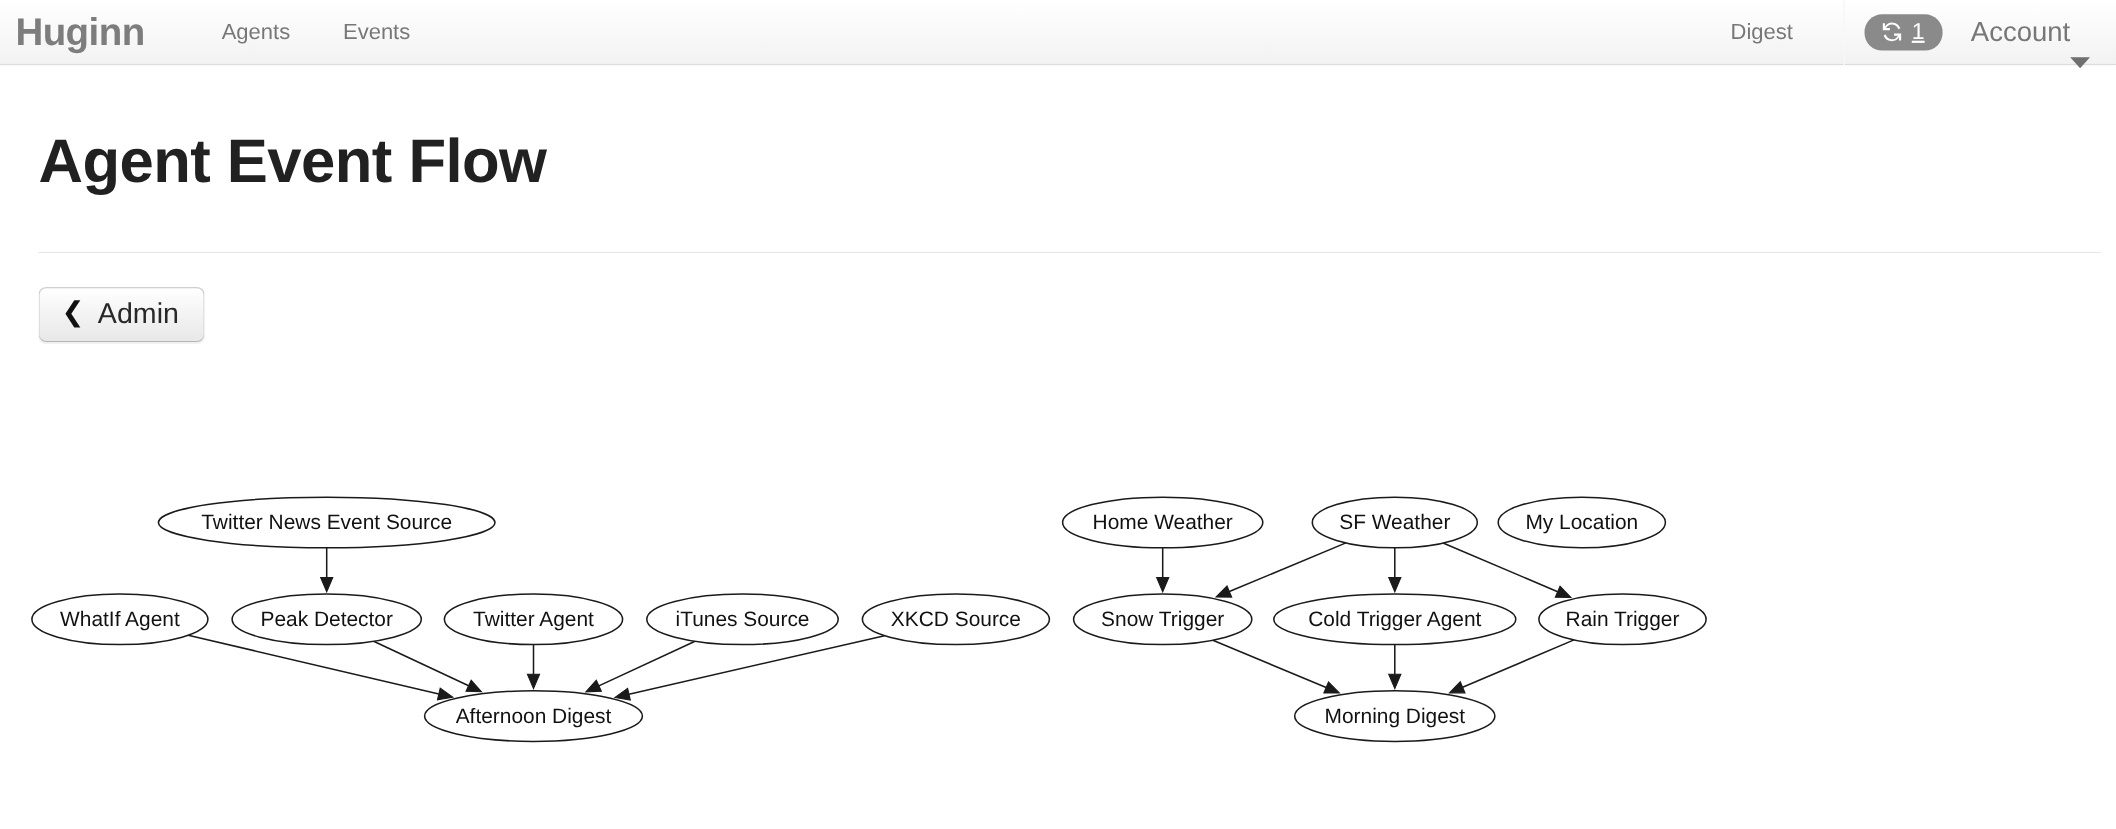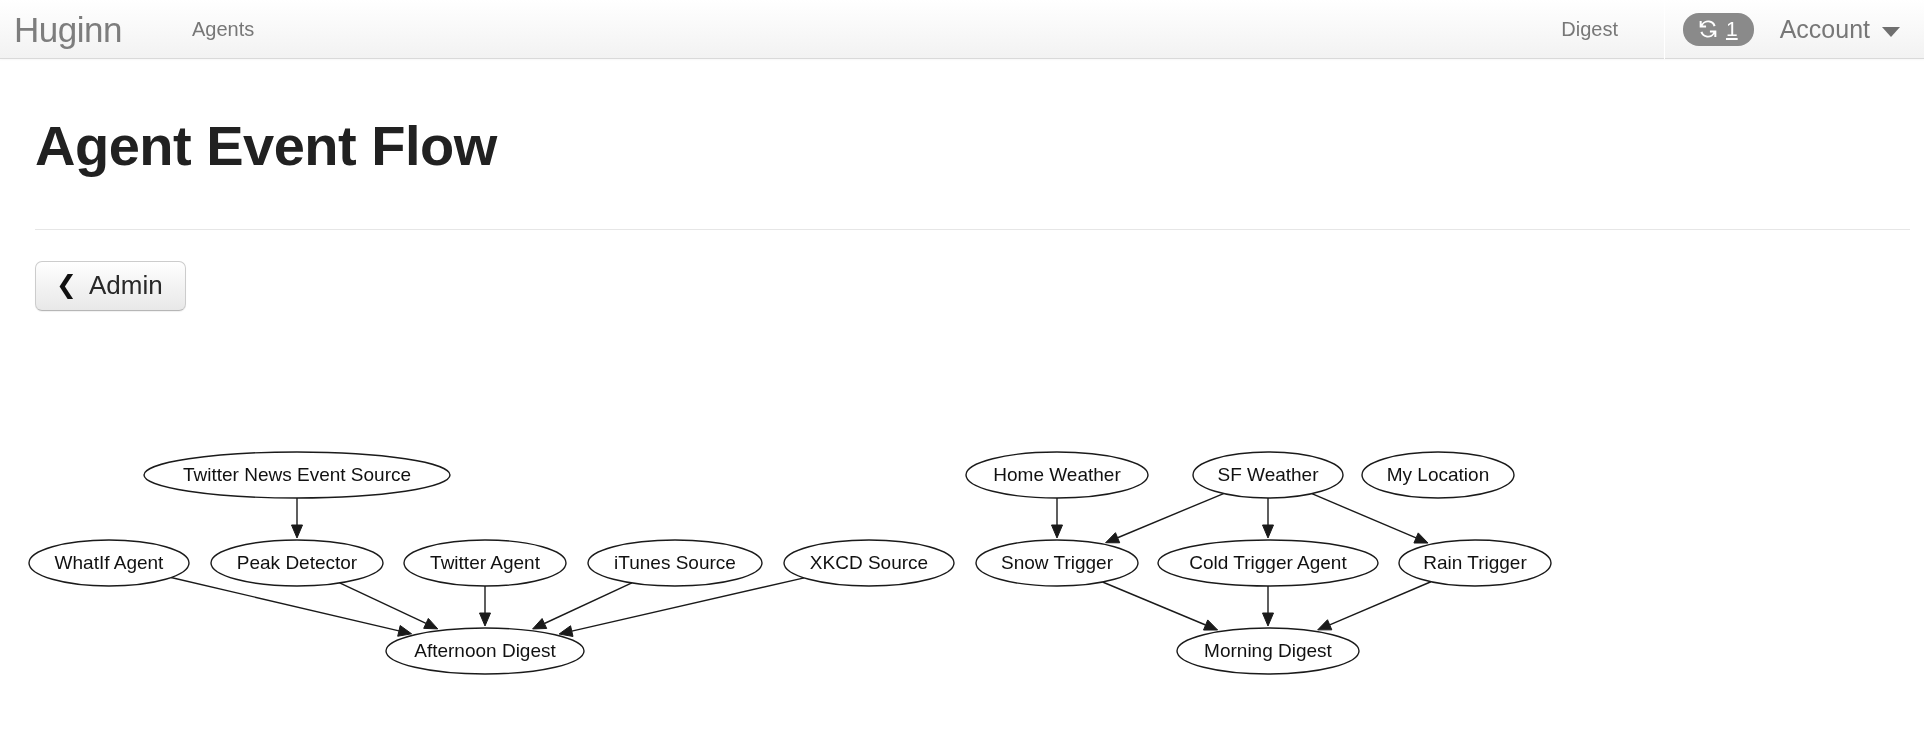--- a/index.html
+++ b/index.html
@@ -25,21 +25,21 @@
     width: 100%;
   }
   .brand {
     font-size: 35px;
     color: #7d7d7d;
     line-height: 1;
     padding: 0 0 0 14px;
     margin-right: 46px;
     letter-spacing: -0.5px;
     text-decoration: none;
-    font-weight: 400;
+    font-weight: 700;
     white-space: nowrap;
   }
   .nav-left { display: flex; align-items: center; height: 100%; }
   .nav-link {
     font-size: 20px;
     color: #777777;
     text-decoration: none;
     padding: 0 24px;
     line-height: 59px;
     white-space: nowrap;
@@ -65,22 +65,22 @@
     color: #ffffff;
     border-radius: 16px;
     padding: 5px 16px 6px 14px;
     font-size: 21px;
     margin: 0 14px;
     line-height: 1;
   }
   .badge-pill svg { display: block; }
   .account-wrap {
     display: inline-flex;
-    align-items: center;
-    gap: 12px;
+    align-items: flex-end;
+    gap: 0;
     padding: 0 24px 0 12px;
     color: #777777;
     font-size: 25px;
     text-decoration: none;
     line-height: 59px;
     white-space: nowrap;
   }
   .caret {
     width: 0; height: 0;
     border-left: 9px solid transparent;
@@ -146,20 +146,21 @@
   .edge { stroke: #1a1a1a; stroke-width: 1.4; fill: none; }
   .arrowhead { fill: #1a1a1a; stroke: #1a1a1a; stroke-width: 1; }
 </style>
 </head>
 <body>
 
 <div class="navbar">
   <div class="nav-left">
     <a class="brand" href="#">Huginn</a>
     <a class="nav-link" href="#">Agents</a>
+    <a class="nav-link" href="#">Events</a>
   </div>
   <div class="nav-right">
     <a class="nav-link" href="#">Digest</a>
     <span class="nav-divider"></span>
     <a class="badge-pill" href="#">
       <span>
         <svg width="22" height="22" viewBox="0 0 24 24" aria-hidden="true">
           <path d="M20.3 8.4A8.6 8.6 0 0 0 5.1 6.6V3.4H2.9v7h7V8.2H6.2a6.4 6.4 0 0 1 11.9 1.1z" fill="#ffffff"></path>
           <path d="M3.7 15.6a8.6 8.6 0 0 0 15.2 1.8v3.2h2.2v-7h-7v2.2h3.7a6.4 6.4 0 0 1-11.9-1.1z" fill="#ffffff"></path>
         </svg>

